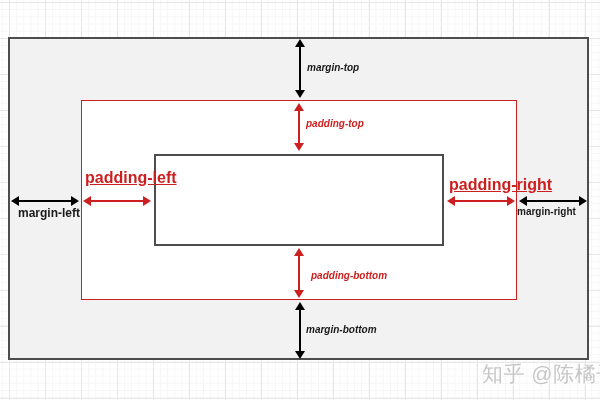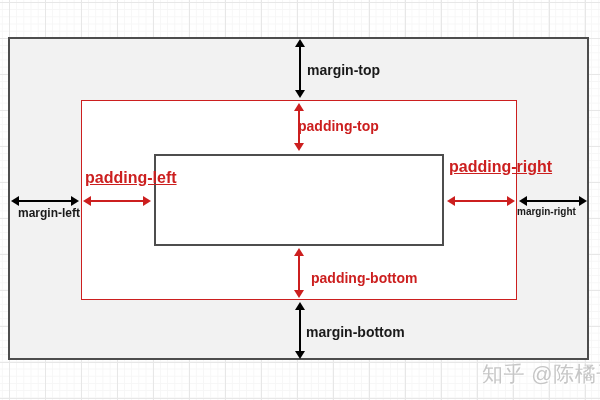--- a/index.html
+++ b/index.html
@@ -79,29 +79,29 @@
   .a-margin-bottom  { left: 299px; top: 309px; height: 43px; }
   .a-margin-left    { left: 18px;  top: 200px; width: 54px; }
   .a-padding-left   { left: 90px;  top: 200px; width: 54px; }
   .a-padding-right  { left: 454px; top: 200px; width: 54px; }
   .a-margin-right   { left: 526px; top: 200px; width: 54px; }
 
   
   .lbl { position: absolute; font-weight: bold; white-space: nowrap; }
   .lbl-black { color: #1a1a1a; }
   .lbl-red { color: var(--padding-color); }
-  .lbl-lg { font-size: 14px; }
+  .lbl-lg { font-size: 10px; font-style: italic; }
   .lbl-sm { font-size: 16px; text-decoration: underline; }
   .l-margin-top     { left: 307px; top: 62px; }
-  .l-padding-top    { left: 298px; top: 118px; text-align: center; }
+  .l-padding-top    { left: 306px; top: 118px; text-align: center; }
   .l-padding-bottom { left: 311px; top: 270px; }
   .l-margin-bottom  { left: 306px; top: 324px; }
   .l-padding-left   { left: 85px;  top: 169px; }
   .l-margin-left    { left: 18px;  top: 206px; font-size: 12px; }
-  .l-padding-right  { left: 449px; top: 158px; }
+  .l-padding-right  { left: 449px; top: 176px; }
   .l-margin-right   { left: 517px; top: 206px; font-size: 10px; }
 
   
   .watermark {
     position: absolute;
     left: 482px; top: 360px;
     font-size: 21px;
     letter-spacing: 0.5px;
     color: var(--watermark-color);
     text-shadow: 1px 1px 0 rgba(255,255,255,0.95);

